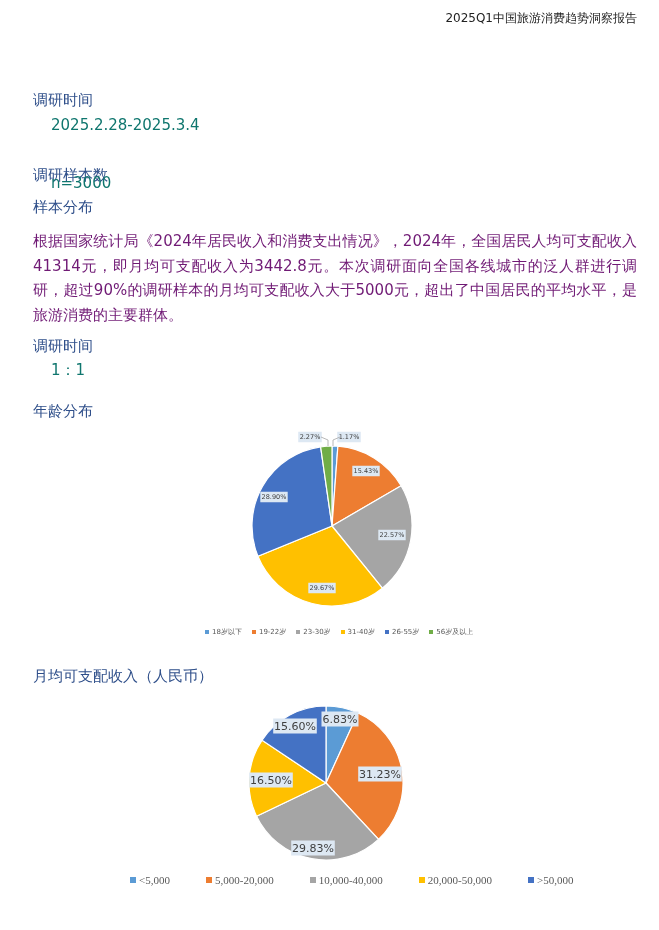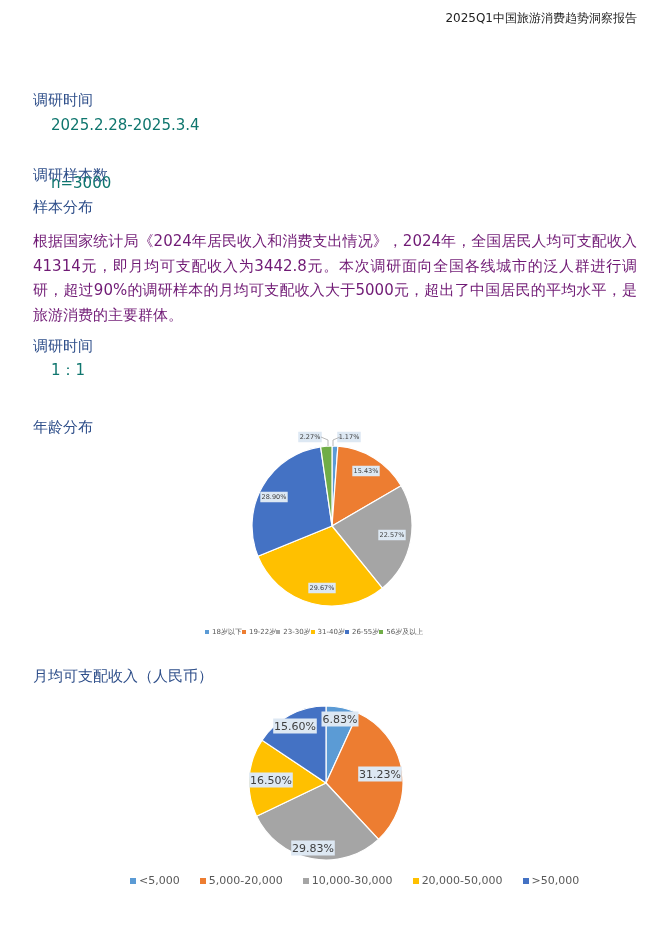--- a/index.html
+++ b/index.html
@@ -24,21 +24,21 @@
 
 <div class="h" style="top:166px">调研样本数</div>
 <div class="t" style="top:174px">n=3000</div>
 
 <div class="h" style="top:198px">样本分布</div>
 <div class="para">根据国家统计局《2024年居民收入和消费支出情况》，2024年，全国居民人均可支配收入41314元，即月均可支配收入为3442.8元。本次调研面向全国各线城市的泛人群进行调研，超过90%的调研样本的月均可支配收入大于5000元，超出了中国居民的平均水平，是旅游消费的主要群体。</div>
 
 <div class="h" style="top:337px">调研时间</div>
 <div class="t" style="top:361px">1：1</div>
 
-<div class="h" style="top:418px">年龄分布</div>
+<div class="h" style="top:402px">年龄分布</div>
 
 <svg id="age-pie" style="position:absolute;left:0;top:0" width="659" height="930">
     <path d="M332,526 L332,446 A80,80 0 0 1 337.87517934678675,446.2160275014894 Z" fill="#5b9bd5" stroke="#fff" stroke-width="1.2"></path>
     <path d="M332,526 L337.87517934678675,446.2160275014894 A80,80 0 0 1 401.10967115246837,485.70293617150645 Z" fill="#ed7d31" stroke="#fff" stroke-width="1.2"></path>
     <path d="M332,526 L401.10967115246837,485.70293617150645 A80,80 0 0 1 382.34790973330246,588.169831795552 Z" fill="#a5a5a5" stroke="#fff" stroke-width="1.2"></path>
     <path d="M332,526 L382.34790973330246,588.169831795552 A80,80 0 0 1 257.93076468182124,556.2282711940372 Z" fill="#ffc000" stroke="#fff" stroke-width="1.2"></path>
     <path d="M332,526 L257.93076468182124,556.2282711940372 A80,80 0 0 1 320.6295116661614,446.81217268386484 Z" fill="#4472c4" stroke="#fff" stroke-width="1.2"></path>
     <path d="M332,526 L320.6295116661614,446.81217268386484 A80,80 0 0 1 332,446 Z" fill="#70ad47" stroke="#fff" stroke-width="1.2"></path>
     <rect x="337.25" y="431.75" width="23.5" height="10.5" fill="#dde8f3"></rect>
     <text x="349" y="439.34" text-anchor="middle" font-size="6.5" fill="#404040">1.17%</text>
@@ -63,21 +63,21 @@
     <text x="340" y="722.96" text-anchor="middle" font-size="11" fill="#404040">6.83%</text>
     <rect x="358.2" y="766.5" width="43.6" height="15" fill="#dde8f3"></rect>
     <text x="380" y="777.96" text-anchor="middle" font-size="11" fill="#404040">31.23%</text>
     <rect x="291.2" y="840.5" width="43.6" height="15" fill="#dde8f3"></rect>
     <text x="313" y="851.96" text-anchor="middle" font-size="11" fill="#404040">29.83%</text>
     <rect x="249.2" y="772.5" width="43.6" height="15" fill="#dde8f3"></rect>
     <text x="271" y="783.96" text-anchor="middle" font-size="11" fill="#404040">16.50%</text>
     <rect x="273.2" y="718.5" width="43.6" height="15" fill="#dde8f3"></rect>
     <text x="295" y="729.96" text-anchor="middle" font-size="11" fill="#404040">15.60%</text>
   </svg>
-<div class="legend" id="age-legend" style="left:205px;top:627px;font-size:7px;">
+<div class="legend" id="age-legend" style="left:205px;top:627px;font-size:7px;gap:10px;">
     <span class="item">
       <span class="sw" style="width: 4px; height: 4px; background: rgb(91, 155, 213); margin-right: 3px;"></span>
       <span>18岁以下</span>
     </span>
     <span class="item">
       <span class="sw" style="width: 4px; height: 4px; background: rgb(237, 125, 49); margin-right: 3px;"></span>
       <span>19-22岁</span>
     </span>
     <span class="item">
       <span class="sw" style="width: 4px; height: 4px; background: rgb(165, 165, 165); margin-right: 3px;"></span>
@@ -92,32 +92,32 @@
       <span>26-55岁</span>
     </span>
     <span class="item">
       <span class="sw" style="width: 4px; height: 4px; background: rgb(112, 173, 71); margin-right: 3px;"></span>
       <span>56岁及以上</span>
     </span>
   </div>
 
 <div class="h" style="top:667px">月均可支配收入（人民币）</div>
 
-<div class="legend" id="income-legend" style="left:130px;top:874px;font-size:11px;gap:20px;">
+<div class="legend" id="income-legend" style="left:130px;top:874px;font-size:11px;gap:36px;font-family:Liberation Serif, serif;">
     <span class="item">
       <span class="sw" style="width: 6px; height: 6px; background: rgb(91, 155, 213); margin-right: 3px;"></span>
       <span>&lt;5,000</span>
     </span>
     <span class="item">
       <span class="sw" style="width: 6px; height: 6px; background: rgb(237, 125, 49); margin-right: 3px;"></span>
       <span>5,000-20,000</span>
     </span>
     <span class="item">
       <span class="sw" style="width: 6px; height: 6px; background: rgb(165, 165, 165); margin-right: 3px;"></span>
-      <span>10,000-30,000</span>
+      <span>10,000-40,000</span>
     </span>
     <span class="item">
       <span class="sw" style="width: 6px; height: 6px; background: rgb(255, 192, 0); margin-right: 3px;"></span>
       <span>20,000-50,000</span>
     </span>
     <span class="item">
       <span class="sw" style="width: 6px; height: 6px; background: rgb(68, 114, 196); margin-right: 3px;"></span>
       <span>&gt;50,000</span>
     </span>
   </div>

